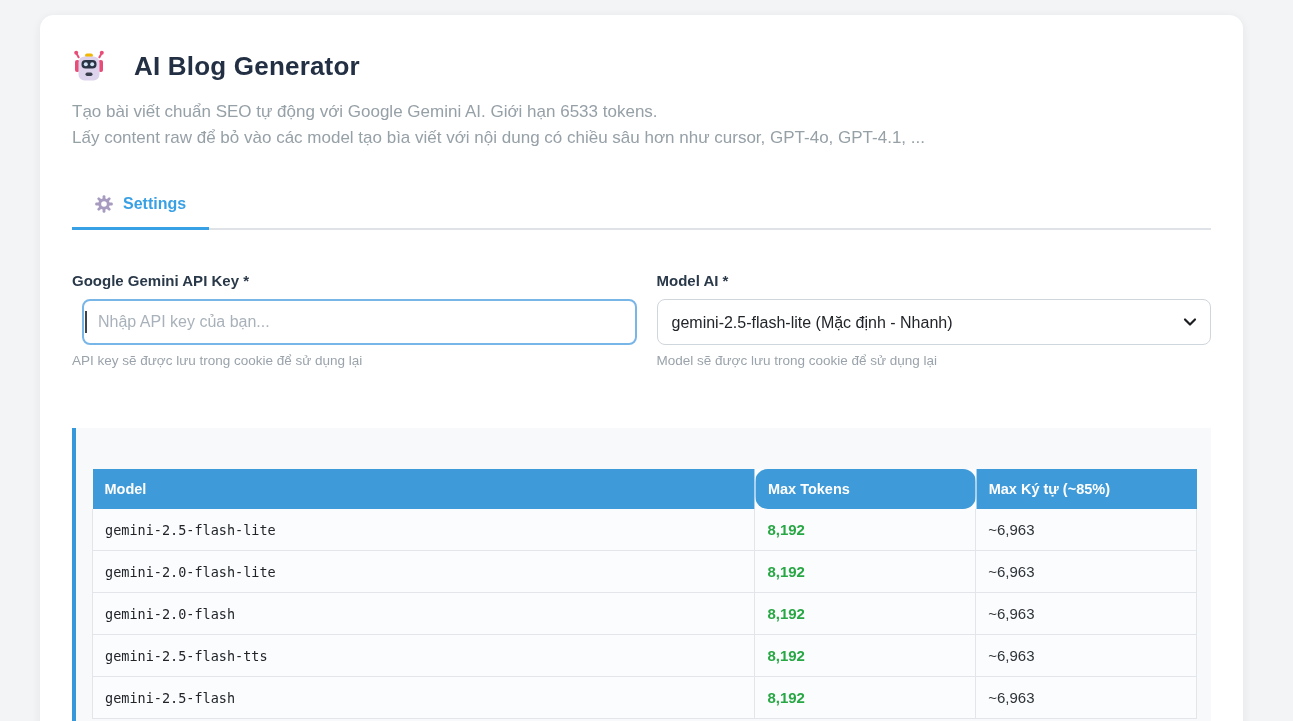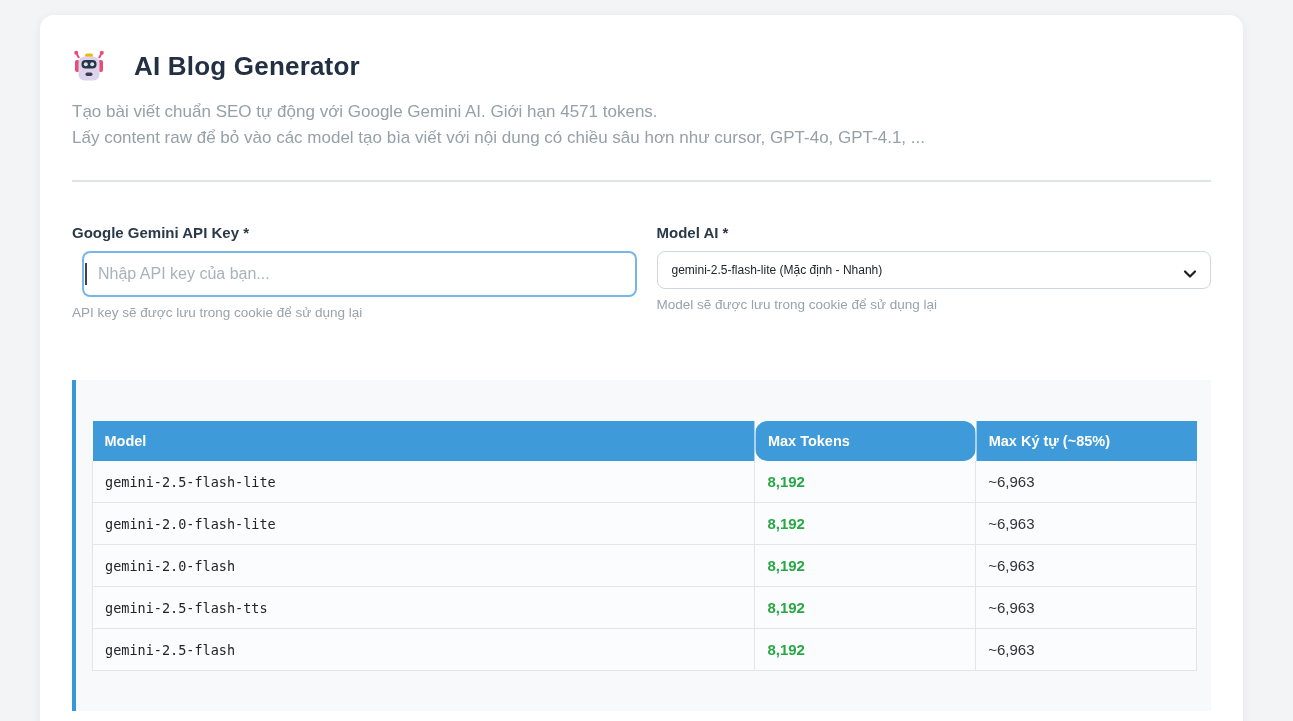--- a/index.html
+++ b/index.html
@@ -45,22 +45,22 @@
   .field-label { display: block; font-size: 15px; font-weight: bold; color: #2a3949; margin-bottom: 10px; }
   .input-wrap, .select-wrap { position: relative; }
   .text-input {
     width: 100%; height: 46px; border: 2px solid #79b6e8; border-radius: 8px;
     padding: 0 14px; font-size: 16px; color: #333; outline: none;
     font-family: "Liberation Sans", sans-serif; background: #fff; margin-left: 10px;
   }
   .text-input::placeholder { color: #a9b2ba; }
   .caret { position: absolute; left: 13px; top: 12px; width: 2px; height: 22px; background: #3a4450; }
   .select {
-    width: 100%; height: 38px; border: 1px solid #cfd6dc; border-radius: 8px;
-    padding: 0 36px 0 14px; font-size: 12px; color: #212529; background: #fff;
+    width: 100%; height: 46px; border: 1px solid #cfd6dc; border-radius: 8px;
+    padding: 0 36px 0 14px; font-size: 16px; color: #212529; background: #fff;
     appearance: none; -webkit-appearance: none; -moz-appearance: none; outline: none;
     font-family: "Liberation Sans", sans-serif;
   }
   .chevron { position: absolute; right: 13px; top: 15px; pointer-events: none; }
   .helper { margin-top: 8px; font-size: 13.5px; color: #9aa3ab; }
 
   
   .panel {
     margin-top: 60px; background: #f8f9fa;
     border-left: 4px solid #3498db;
@@ -104,24 +104,42 @@
         <rect x="6.5" y="7.5" width="21" height="24" rx="6" fill="#ddd3ec"></rect>
         <rect x="9.5" y="11" width="15" height="8.5" rx="4" fill="#2b3445"></rect>
         <circle cx="13.8" cy="15.2" r="2" fill="#cfe3f5"></circle>
         <circle cx="20.2" cy="15.2" r="2" fill="#cfe3f5"></circle>
         <rect x="13.5" y="23.5" width="7" height="3.5" rx="1.7" fill="#3a3f4d"></rect>
       </svg>
     </span>
     <span>AI Blog Generator</span>
   </h1>
 
-  <p class="subtitle first">Tạo bài viết chuẩn SEO tự động với Google Gemini AI. Giới hạn 4571 tokens.</p>
+  <p class="subtitle first">Tạo bài viết chuẩn SEO tự động với Google Gemini AI. Giới hạn 6533 tokens.</p>
   <p class="subtitle">Lấy content raw để bỏ vào các model tạo bìa viết với nội dung có chiều sâu hơn như cursor, GPT-4o, GPT-4.1, ...</p>
 
   <div class="tabbar">
+    <div class="tab active">
+      <span class="icon">
+        <svg width="18" height="18" viewBox="0 0 18 18">
+          <g fill="#a79cc0">
+            <rect x="7.6" y="0.2" width="2.8" height="4.4" rx="1.2"></rect>
+            <rect x="7.6" y="0.2" width="2.8" height="4.4" rx="1.2" transform="rotate(45 9 9)"></rect>
+            <rect x="7.6" y="0.2" width="2.8" height="4.4" rx="1.2" transform="rotate(90 9 9)"></rect>
+            <rect x="7.6" y="0.2" width="2.8" height="4.4" rx="1.2" transform="rotate(135 9 9)"></rect>
+            <rect x="7.6" y="0.2" width="2.8" height="4.4" rx="1.2" transform="rotate(180 9 9)"></rect>
+            <rect x="7.6" y="0.2" width="2.8" height="4.4" rx="1.2" transform="rotate(225 9 9)"></rect>
+            <rect x="7.6" y="0.2" width="2.8" height="4.4" rx="1.2" transform="rotate(270 9 9)"></rect>
+            <rect x="7.6" y="0.2" width="2.8" height="4.4" rx="1.2" transform="rotate(315 9 9)"></rect>
+          </g>
+          <circle cx="9" cy="9" r="4.3" fill="none" stroke="#a79cc0" stroke-width="3"></circle>
+        </svg>
+      </span>
+      <span>Settings</span>
+    </div>
   </div>
 
   <div class="form-grid">
     <div class="field">
       <label class="field-label">Google Gemini API Key *</label>
       <div class="input-wrap">
         <input type="text" class="text-input" placeholder="Nhập API key của bạn..." style="">
         <span class="caret"></span>
       </div>
       <div class="helper">API key sẽ được lưu trong cookie để sử dụng lại</div>

